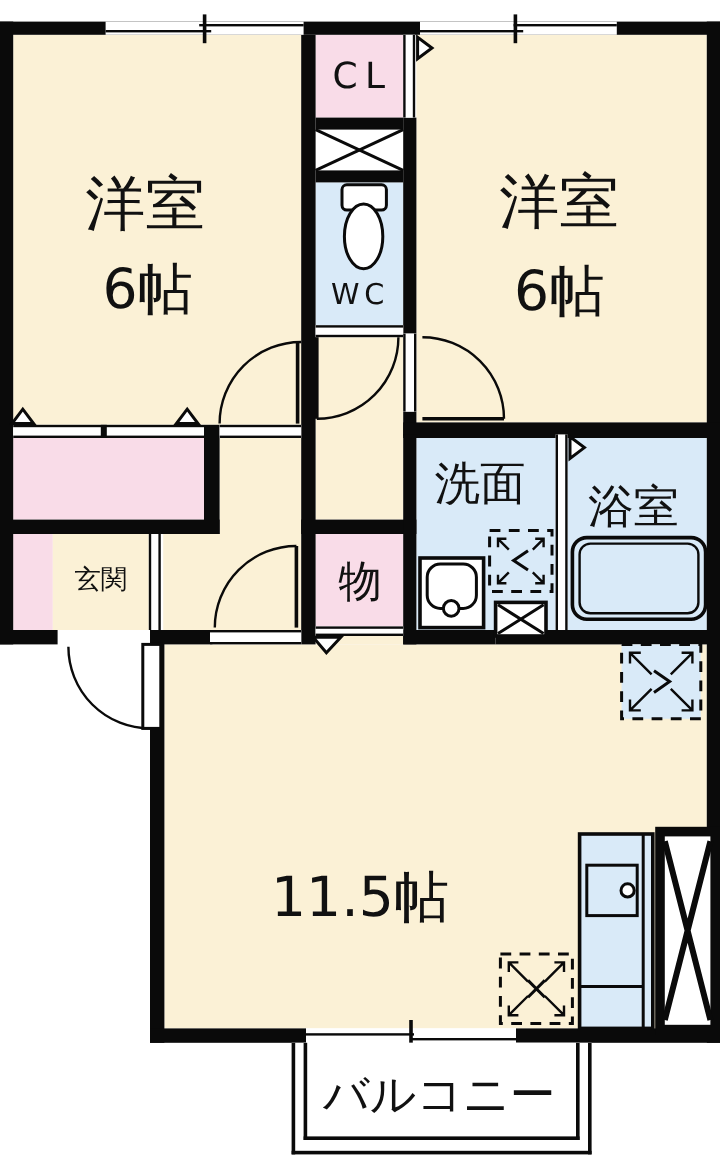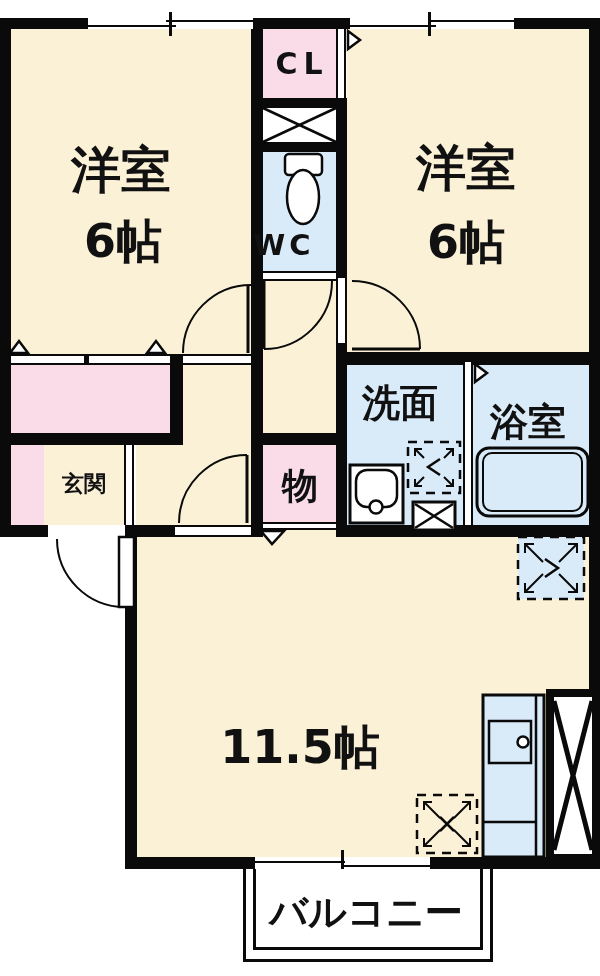--- a/index.html
+++ b/index.html
@@ -14,21 +14,21 @@
   .cream{background:var(--room-cream,#FBF1D6);}
   .pink{background:var(--closet-pink,#F9DCE8);}
   .blue{background:var(--wet-blue,#D9EAF8);}
   .white{background:#fff;}
   .wall{position:absolute;background:var(--wall-black,#0A0A0A);}
   .open-h{position:absolute;background:#fff;border-top:2px solid #0A0A0A;border-bottom:2px solid #0A0A0A;box-sizing:border-box;}
   .open-v{position:absolute;background:#fff;border-left:2px solid #0A0A0A;border-right:2px solid #0A0A0A;box-sizing:border-box;}
   .winline{position:absolute;background:#0A0A0A;}
   .label{
     position:absolute;transform:translate(-50%,-50%);
-    white-space:nowrap;color:#111;line-height:1;font-weight:bold;
+    white-space:nowrap;color:#111;line-height:1;
   }
   .balc{position:absolute;border:3px solid #0A0A0A;border-top:none;background:#fff;}
   .balc-inner{position:absolute;border:3px solid #0A0A0A;border-top:none;background:#fff;}
   svg.overlay{position:absolute;left:0;top:0;pointer-events:none;}
 </style>
 </head>
 <body>
 
 <div class="plan">
 
@@ -176,21 +176,21 @@
       <rect x="550" y="693" width="46" height="165" fill="#fff" stroke="#0A0A0A" stroke-width="8"></rect>
       <path d="M554,701 L592,850 M592,701 L554,850" fill="none" stroke="#0A0A0A" stroke-width="5"></path>
     </g>
   </svg>
 
   <div class="label" style="left:121px;top:170px;font-size:50px;">洋室</div>
   <div class="label" style="left:123px;top:241px;font-size:46px;">6帖</div>
   <div class="label" style="left:466px;top:168px;font-size:50px;">洋室</div>
   <div class="label" style="left:466px;top:242px;font-size:46px;">6帖</div>
   <div class="label" style="left:302px;top:64px;font-size:30px;letter-spacing:6px;">CL</div>
-  <div class="label" style="left:284px;top:245px;font-size:29px;letter-spacing:4px;">WC</div>
+  <div class="label" style="left:300px;top:245px;font-size:24px;letter-spacing:4px;">WC</div>
   <div class="label" style="left:84px;top:484px;font-size:22px;">玄関</div>
   <div class="label" style="left:300px;top:486px;font-size:36px;">物</div>
   <div class="label" style="left:400px;top:403px;font-size:38px;">洗面</div>
   <div class="label" style="left:528px;top:406px;font-size:38px;margin-top:16px;">浴室</div>
   <div class="label" style="left:300px;top:747px;font-size:46px;">11.5帖</div>
   <div class="label" style="left:366px;top:912px;font-size:38px;">バルコニー</div>
 
 </div>
 
 </body></html>

